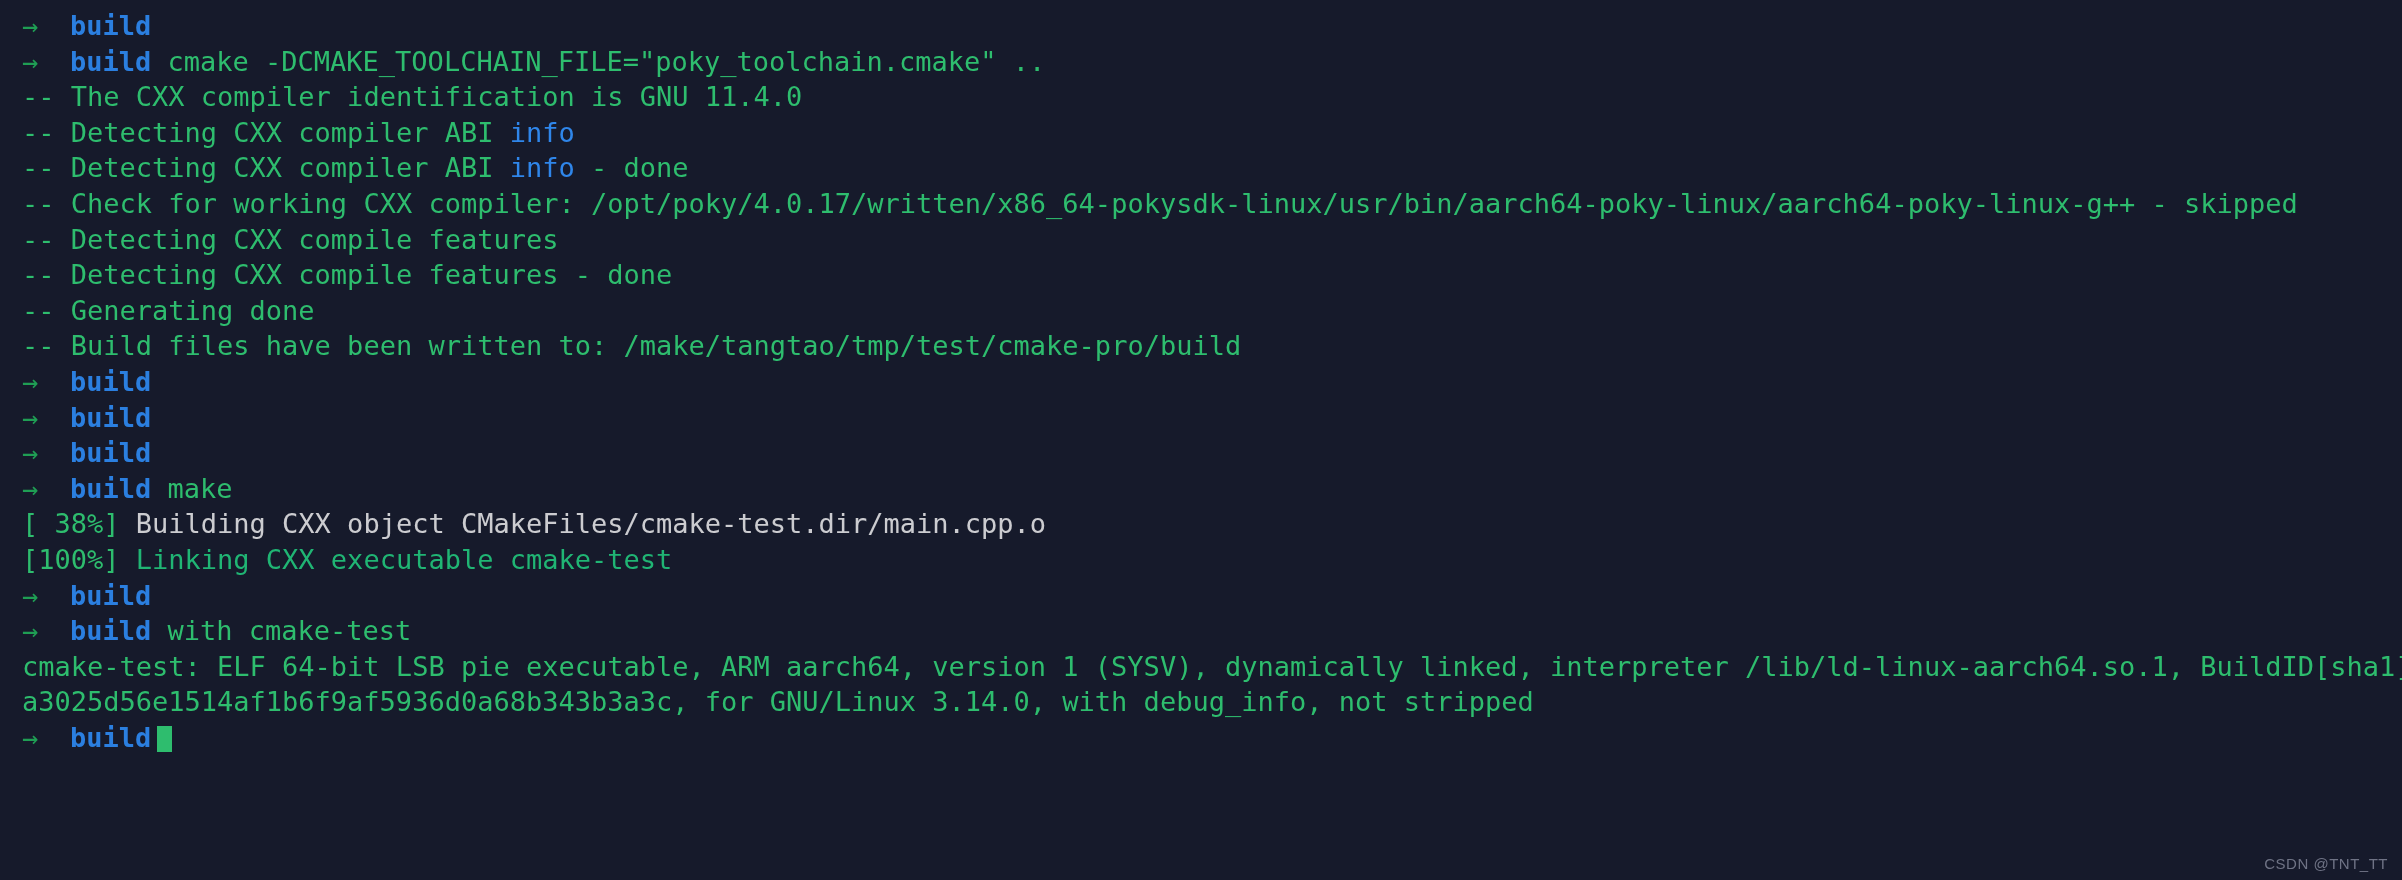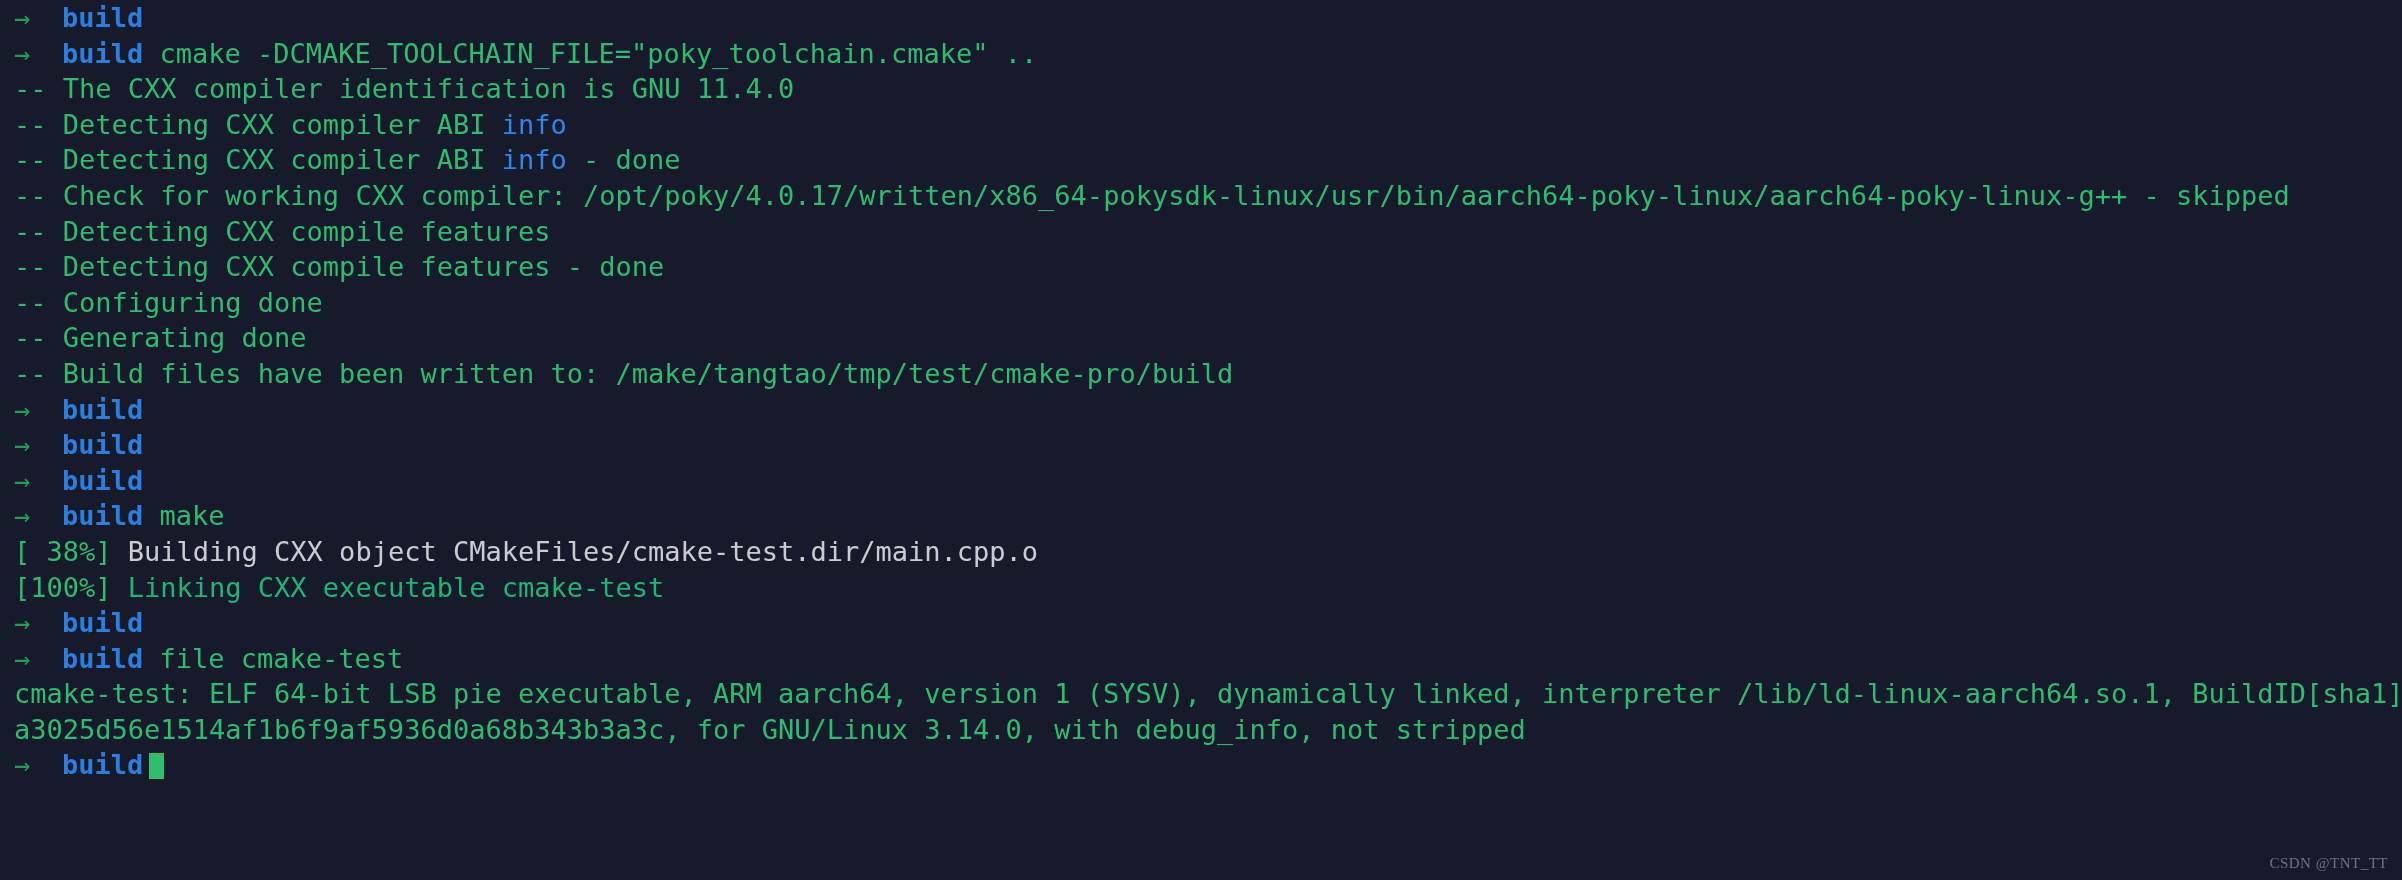--- a/index.html
+++ b/index.html
@@ -11,21 +11,21 @@
     width: 2402px;
     height: 880px;
     overflow: hidden;
     font-family: "DejaVu Sans Mono", "Liberation Mono", monospace;
   }
   #terminal {
     position: relative;
     width: 2402px;
     height: 880px;
     background: #161a2b;
-    padding: 0;
+    padding: 8px;
     box-sizing: border-box;
   }
   .lines {
     padding: 0px 0 0 14px;
     box-sizing: border-box;
   }
   .line {
     height: 35.6px;
     line-height: 35.6px;
     font-size: 27px;
@@ -49,46 +49,45 @@
     background: #2ebd6e;
     vertical-align: -5px;
     margin-left: 6px;
   }
   .watermark {
     position: absolute;
     right: 14px;
     bottom: 8px;
     font-size: 15px;
     color: #6f7385;
-    font-family: Liberation Serif, serif;
+    font-family: Liberation Sans, sans-serif;
     letter-spacing: 0.5px;
   }
 </style>
 </head>
 <body>
 
 <div id="terminal">
   <div class="lines" id="line-host">
       <div class="line"><span class="c-arrow arrow-cell">→</span><span class="prompt-gap"></span><span class="c-blue">build</span></div>
       <div class="line"><span class="c-arrow arrow-cell">→</span><span class="prompt-gap"></span><span class="c-blue">build</span><span class="c-green"> cmake -DCMAKE_TOOLCHAIN_FILE="poky_toolchain.cmake" ..</span></div>
       <div class="line"><span class="c-green">-- </span><span class="c-green">The CXX compiler identification is GNU 11.4.0</span></div>
       <div class="line"><span class="c-green">-- </span><span class="c-green">Detecting CXX compiler ABI </span><span class="c-blue-n">info</span></div>
       <div class="line"><span class="c-green">-- </span><span class="c-green">Detecting CXX compiler ABI </span><span class="c-blue-n">info</span><span class="c-green"> - done</span></div>
       <div class="line"><span class="c-green">-- </span><span class="c-green">Check for working CXX compiler: /opt/poky/4.0.17/written/x86_64-pokysdk-linux/usr/bin/aarch64-poky-linux/aarch64-poky-linux-g++ - skipped</span></div>
       <div class="line"><span class="c-green">-- </span><span class="c-green">Detecting CXX compile features</span></div>
       <div class="line"><span class="c-green">-- </span><span class="c-green">Detecting CXX compile features - done</span></div>
-      <div class="line"><span class="c-green">-- </span><span class="c-green">Configuring done</span></div>
       <div class="line"><span class="c-green">-- </span><span class="c-green">Generating done</span></div>
       <div class="line"><span class="c-green">-- </span><span class="c-green">Build files have been written to: /make/tangtao/tmp/test/cmake-pro/build</span></div>
       <div class="line"><span class="c-arrow arrow-cell">→</span><span class="prompt-gap"></span><span class="c-blue">build</span></div>
       <div class="line"><span class="c-arrow arrow-cell">→</span><span class="prompt-gap"></span><span class="c-blue">build</span></div>
       <div class="line"><span class="c-arrow arrow-cell">→</span><span class="prompt-gap"></span><span class="c-blue">build</span></div>
       <div class="line"><span class="c-arrow arrow-cell">→</span><span class="prompt-gap"></span><span class="c-blue">build</span><span class="c-green"> make</span></div>
       <div class="line"><span class="c-green">[ 38%]</span><span class="c-dim"> Building CXX object CMakeFiles/cmake-test.dir/main.cpp.o</span></div>
       <div class="line"><span class="c-green">[100%]</span><span class="c-bold-green"> Linking CXX executable cmake-test</span></div>
       <div class="line"><span class="c-arrow arrow-cell">→</span><span class="prompt-gap"></span><span class="c-blue">build</span></div>
-      <div class="line"><span class="c-arrow arrow-cell">→</span><span class="prompt-gap"></span><span class="c-blue">build</span><span class="c-green"> file cmake-test</span></div>
+      <div class="line"><span class="c-arrow arrow-cell">→</span><span class="prompt-gap"></span><span class="c-blue">build</span><span class="c-green"> with cmake-test</span></div>
       <div class="line"><span class="c-green">cmake-test: ELF 64-bit LSB pie executable, ARM aarch64, version 1 (SYSV), dynamically linked, interpreter /lib/ld-linux-aarch64.so.1, BuildID[sha1]=</span></div>
       <div class="line"><span class="c-green">a3025d56e1514af1b6f9af5936d0a68b343b3a3c, for GNU/Linux 3.14.0, with debug_info, not stripped</span></div>
       <div class="line"><span class="c-arrow arrow-cell">→</span><span class="prompt-gap"></span><span class="c-blue">build</span><span class="cursor"></span></div>
     </div>
   <div class="watermark">CSDN @TNT_TT</div>
 </div>
 
 </body></html>

